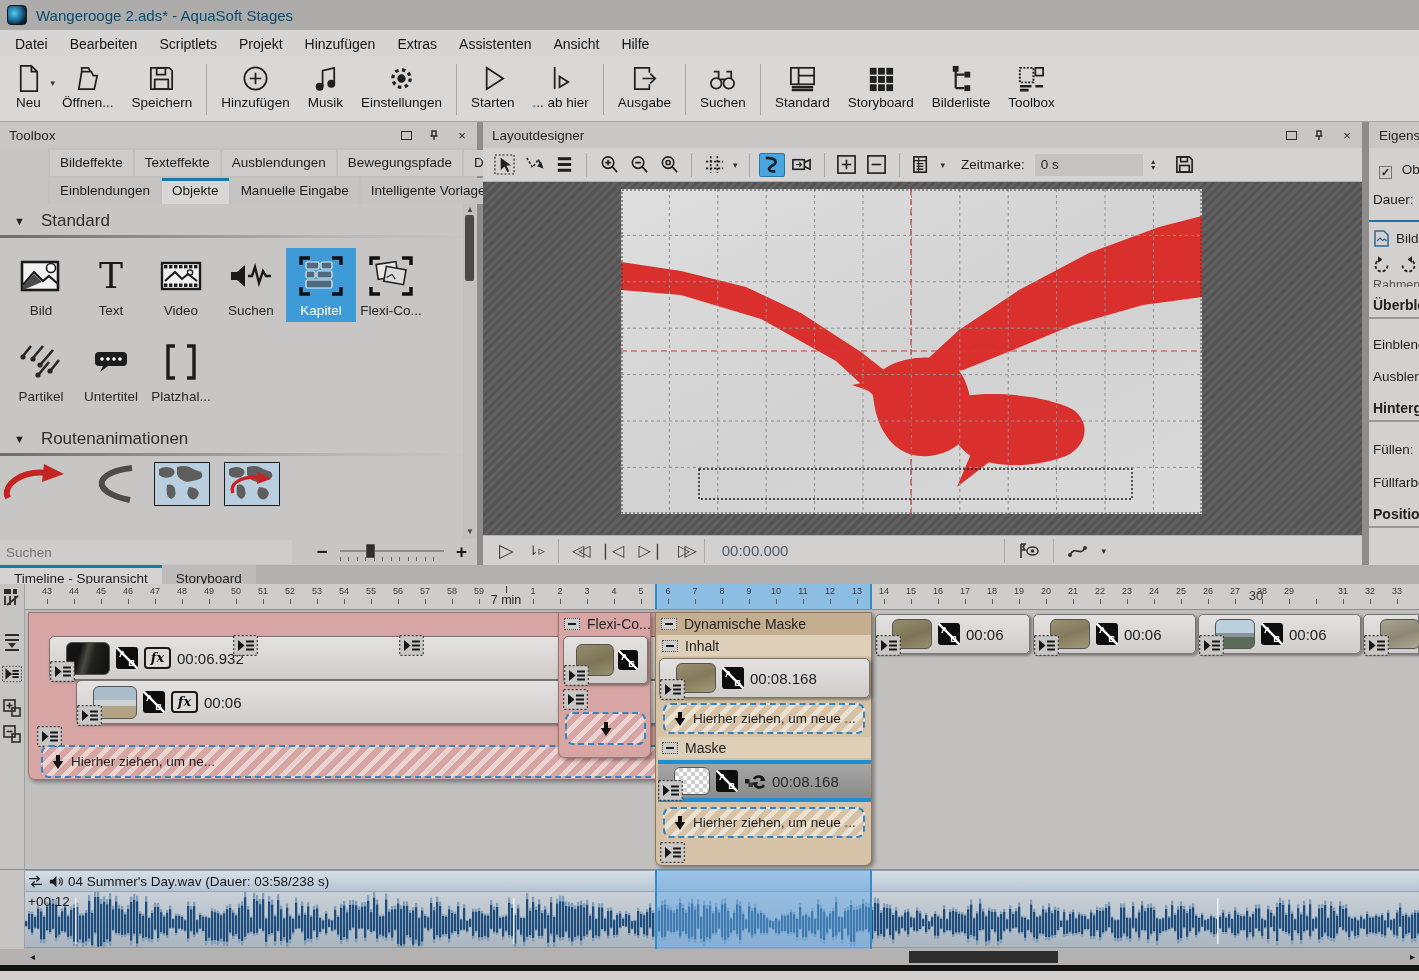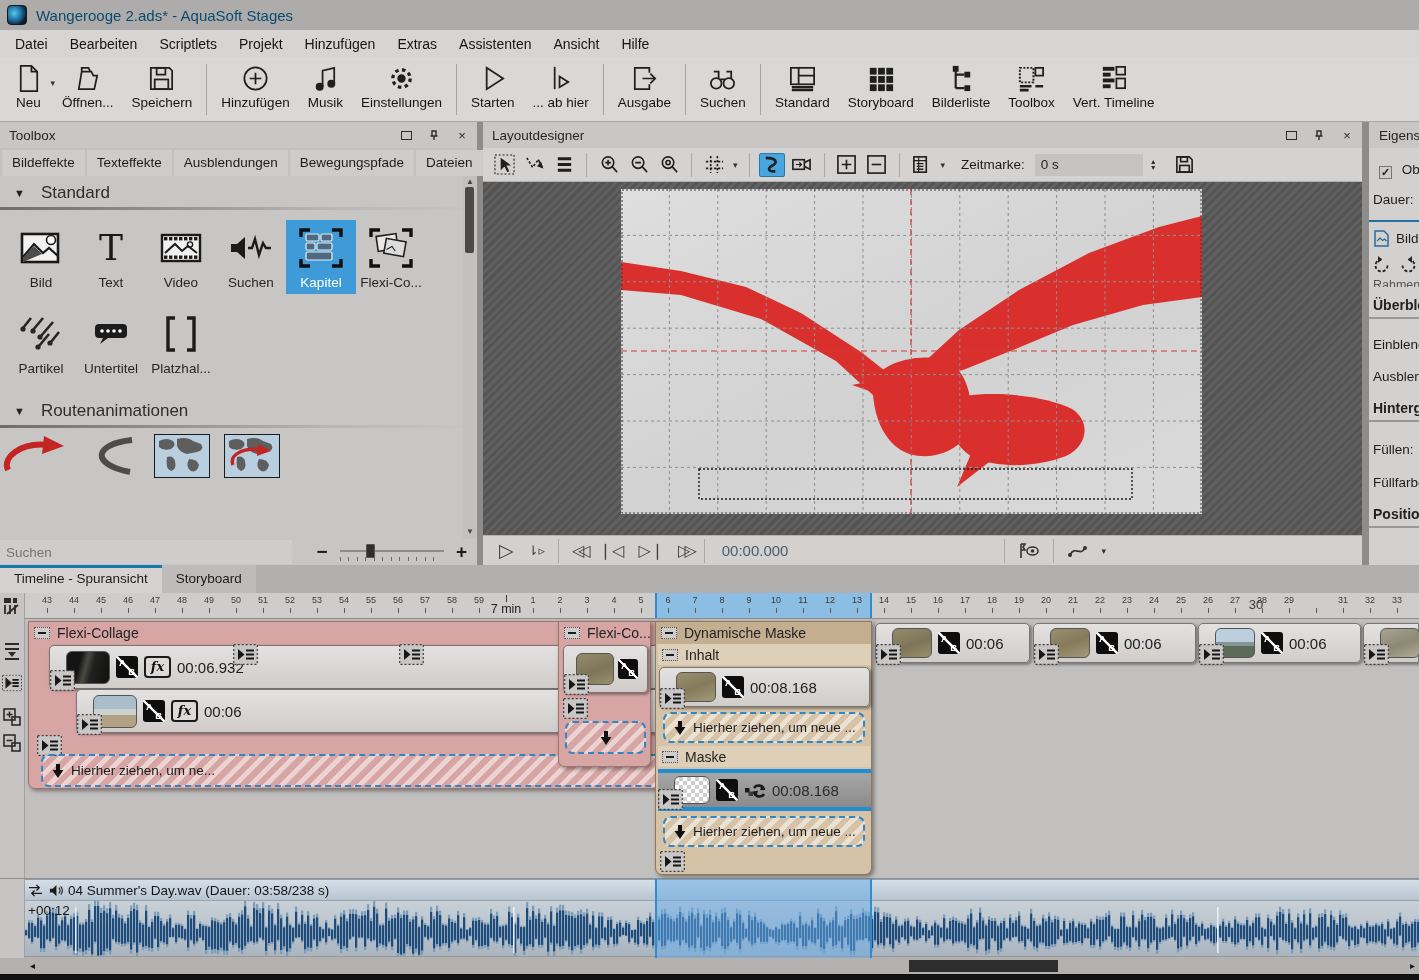--- a/index.html
+++ b/index.html
@@ -24,21 +24,21 @@
 
   
   .main { display:flex; height:443px; }
   .panel-header { height:26px; display:flex; align-items:center; padding:0 9px; font-size:13.5px; color:#262626; background:#c9c7c6; flex:none; }
   .ph-btns { margin-left:auto; display:flex; gap:16px; align-items:center; }
   .ph-btn { width:12px; height:11px; display:flex; align-items:center; justify-content:center; color:#2b2b2b; font-size:13px; }
   .ph-box { width:11px; height:9px; border:1.5px solid #2b2b2b; }
 
   
   .toolbox { width:483px; flex:none; display:flex; flex-direction:column; background:#c8c6c5; border-right:6px solid #8f8d8c; }
-  .tabs { display:flex; gap:2px; padding:2px 2px 0; background:#c3c1c0; }
+  .tabs { display:flex; gap:2px; padding:2px 2px 0; background:#c3c1c0;margin-left:48px; }
   .tab { padding:5px 10px 6px; font-size:13.5px; color:#1c1c1c; background:#cecccb; white-space:nowrap; flex:1; text-align:center; }
   .tab.active { background:#d9d7d6; border-top:3px solid #1779ab; padding-top:2px; }
   .tabs.row2 .tab { background:#c6c4c3; }
   .tabs.row2 .tab.active { background:#d9d7d6; }
   .tbx-content { flex:1; position:relative; overflow:hidden; background:#c8c6c5; }
   .sect-hdr { display:flex; align-items:center; gap:16px; padding:7px 0 4px 14px; font-size:17px; color:#2e2e2e; }
   .sect-hdr .tri { font-size:11px; color:#222; }
   .sect-line { height:3px; background:linear-gradient(90deg,#6f6d6c,#b9b7b6 70%,#c8c6c5); }
   .item-grid { display:flex; padding:10px 4px 2px 6px; }
   .tbx-item { width:70px; display:flex; flex-direction:column; align-items:center; gap:5px; padding:6px 0 4px; }
@@ -81,21 +81,21 @@
   
   .props { width:57px; flex:none; border-left:7px solid #8f8d8c; background:#d3d1d0; display:flex; flex-direction:column; overflow:hidden; }
   .props .panel-header { padding-left:10px; }
   .prow { white-space:nowrap; overflow:hidden; flex:none; }
   .p-bold { font-weight:bold; font-size:14px; color:#222; }
   .p-line { height:2px; background:#9a9897; margin:4px 0 0; }
   .p-blue { height:2px; background:#2470a0; }
   .checkbox { display:inline-block; width:13px; height:13px; background:#cfcdcc; border:1px solid #777; color:#222; font-size:11px; line-height:11px; text-align:center; font-weight:bold; vertical-align:-2px; }
 
   
-  .tl-tabbar { height:28px; background:#b2b0af; display:flex; align-items:stretch; }
+  .tl-tabbar { height:19px; background:#b2b0af; display:flex; align-items:stretch; }
   .tl-tab { padding:6px 14px 0; font-size:13.5px; color:#1c1c1c; background:#bebcbb; }
   .tl-tab.active { background:#d5d3d2; border-top:3px solid #1779ab; padding-top:3px; }
   .ruler { height:26px; background:#cfcdcc; position:relative; border-bottom:1px solid #8f8d8c; }
   .ruler .sel { position:absolute; left:655px; width:217px; top:0; height:100%; background:#8cbde2; border-left:2px solid #2f8ccd; border-right:2px solid #2f8ccd; }
   .rtick { position:absolute; top:2px; transform:translateX(-50%); font-size:9px; color:#3a3a3a; }
   .rtick.big { font-size:13px; top:4px; }
   .rline { position:absolute; top:15px; width:1px; height:5px; background:#5c5a59; }
   .rmin { position:absolute; top:9px; font-size:12.5px; color:#222; transform:translateX(-50%); }
   .rmajor { position:absolute; top:2px; width:1px; height:7px; background:#3c3c3c; }
   .tracks { height:260px; background:#c2c0bf; position:relative; border-bottom:1px solid #8f8d8c; }
@@ -302,33 +302,20 @@
     <span class="tb-label">Bilderliste</span>
   </div>
   <div class="tb-btn">
     <svg viewBox="0 0 32 32">
         <rect x="4" y="5" width="14" height="15" stroke-dasharray="2 1.6" stroke-width="2"></rect>
         <rect x="20" y="5" width="8" height="8"></rect>
         <path d="M4 24 h12 M4 28 h9 M20 24 h8" stroke-width="2.6"></path>
       </svg>
     <span class="tb-label">Toolbox</span>
   </div>
-  <div class="tb-btn">
-    <svg viewBox="0 0 32 32">
-        <g fill="#1f1f1f" stroke="none">
-          <rect x="5" y="4" width="12" height="4"></rect>
-          <rect x="5" y="10" width="8" height="4"></rect>
-          <rect x="5" y="16" width="12" height="4"></rect>
-          <rect x="5" y="22" width="8" height="4"></rect>
-        </g>
-        <rect x="19" y="4" width="9" height="8"></rect>
-        <rect x="19" y="16" width="9" height="10"></rect>
-      </svg>
-    <span class="tb-label">Vert. Timeline</span>
-  </div>
 </div>
 
 <div class="main">
 
   <div class="toolbox">
     <div class="panel-header">
       <span>Toolbox</span>
       <span class="ph-btns">
         <span class="ph-btn">
             <span class="ph-box"></span>
@@ -340,20 +327,26 @@
           </span>
         <span class="ph-btn">×</span>
       </span>
     </div>
     <div class="tabs">
       <span class="tab">Bildeffekte</span>
       <span class="tab">Texteffekte</span>
       <span class="tab">Ausblendungen</span>
       <span class="tab">Bewegungspfade</span>
       <span class="tab">Dateien</span>
+    </div>
+    <div class="tabs row2">
+      <span class="tab">Einblendungen</span>
+      <span class="tab active">Objekte</span>
+      <span class="tab">Manuelle Eingabe</span>
+      <span class="tab">Intelligente Vorlagen</span>
     </div>
     <div class="tbx-content">
       <div class="sect-hdr">
         <span class="tri">▼</span>
         <span>Standard</span>
       </div>
       <div class="sect-line"></div>
       <div class="item-grid">
         <div class="tbx-item">
           <span class="ic-box">
@@ -967,26 +960,20 @@
       <span class="dur">00:06</span>
     </div>
     <div class="clip" style="left:1363px;top:4px;width:56px;height:40px;border-radius:5px 0 0 5px;">
       <svg class="marker" viewBox="0 0 25 21">
           <use href="#i-marker"></use>
         </svg>
       <span class="thumb th-rock3" style="width:40px;height:30px;"></span>
     </div>
 
     <div class="grp pinkgrp" style="left:28px;top:2px;width:672px;height:168px;">
-      <div class="grp-hdr">
-        <span class="minus-btn">
-            <i></i>
-          </span>
-        <span>Flexi-Collage</span>
-      </div>
       <div class="clip" style="left:20px;top:23px;width:650px;height:44px;">
         <svg class="marker" viewBox="0 0 25 21">
             <use href="#i-marker"></use>
           </svg>
         <span class="thumb th-dark"></span>
         <span class="ab-badge">
             <span class="a">A</span>
             <span class="b">B</span>
           </span>
         <span class="fx-badge">fx</span>

